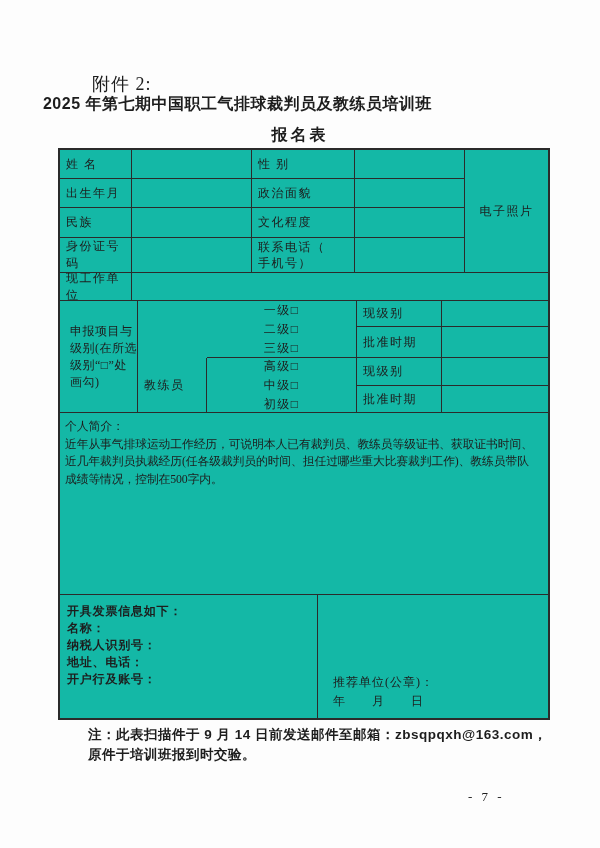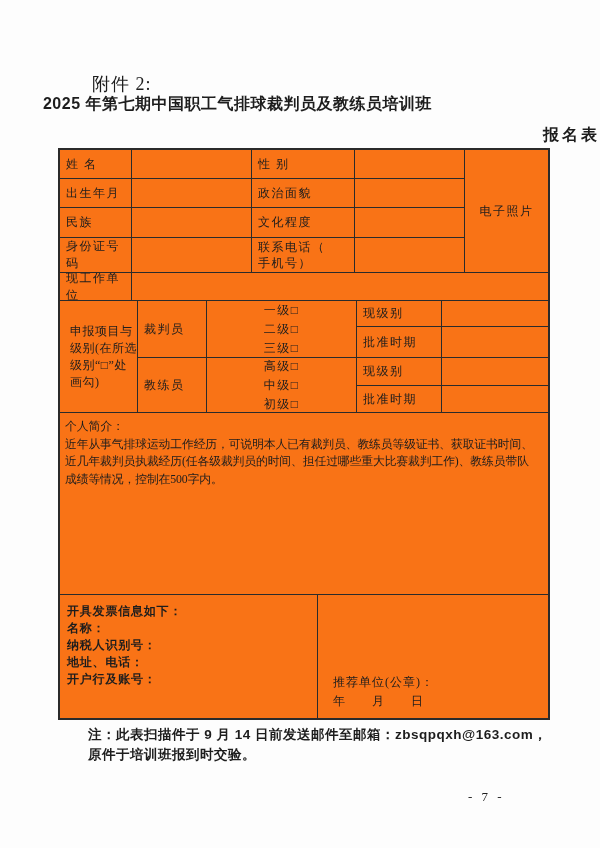--- a/index.html
+++ b/index.html
@@ -15,27 +15,27 @@
     position:absolute; left:92px; top:72px;
     font-size:18px; letter-spacing:1px;
   }
   .doc-title {
     position:absolute; left:0; top:94px; width:475px;
     text-align:center; font-weight:bold; font-size:16px; letter-spacing:0.5px;
     font-family:"Liberation Sans","DejaVu Sans",sans-serif;
   }
   .form-title {
     position:absolute; left:0; top:125px; width:600px;
-    text-align:right; font-weight:bold; font-size:16px; letter-spacing:3px;
+    text-align:center; font-weight:bold; font-size:16px; letter-spacing:3px;
     font-family:Liberation Mono, monospace;
   }
   .tbl {
     position:absolute; left:58px; top:148px; width:492px;
     border:2px solid #2b2b2b;
-    background:#f97316;
+    background:#14b8a6;
   }
   .sec { display:grid; }
   .secA { grid-template-columns:72px 120px 103px 110px 83px; grid-template-rows:29px 29px 30px 35px 28px; }
   .secB { grid-template-columns:78px 69px 150px 85px 106px; grid-template-rows:26px 31px 28px 27px; }
   .secD { grid-template-columns:258px 230px; grid-template-rows:123px; }
   .c {
     border-right:1.5px solid #2b2b2b;
     border-bottom:1.5px solid #2b2b2b;
     display:flex; align-items:center;
     padding-left:6px;
@@ -133,23 +133,20 @@
     </div>
 
     <div class="sec secB">
       <div class="c" style="grid-column:1; grid-row:1/5;">
           <span class="decl-label">申报项目与
 级别(在所选
 级别“□”处
 画勾)</span>
         </div>
 
-      <div class="c" style="grid-column:2; grid-row:1/3;">
-          <span class="lbl">裁判员</span>
-        </div>
       <div class="c center" style="grid-column:3; grid-row:1/3;">
           <span class="levels">一级□
 二级□
 三级□</span>
         </div>
       <div class="c" style="grid-column:4; grid-row:1;">
           <span class="lbl">现级别</span>
         </div>
       <div class="c noR" style="grid-column:5; grid-row:1;"></div>
       <div class="c" style="grid-column:4; grid-row:2;">

